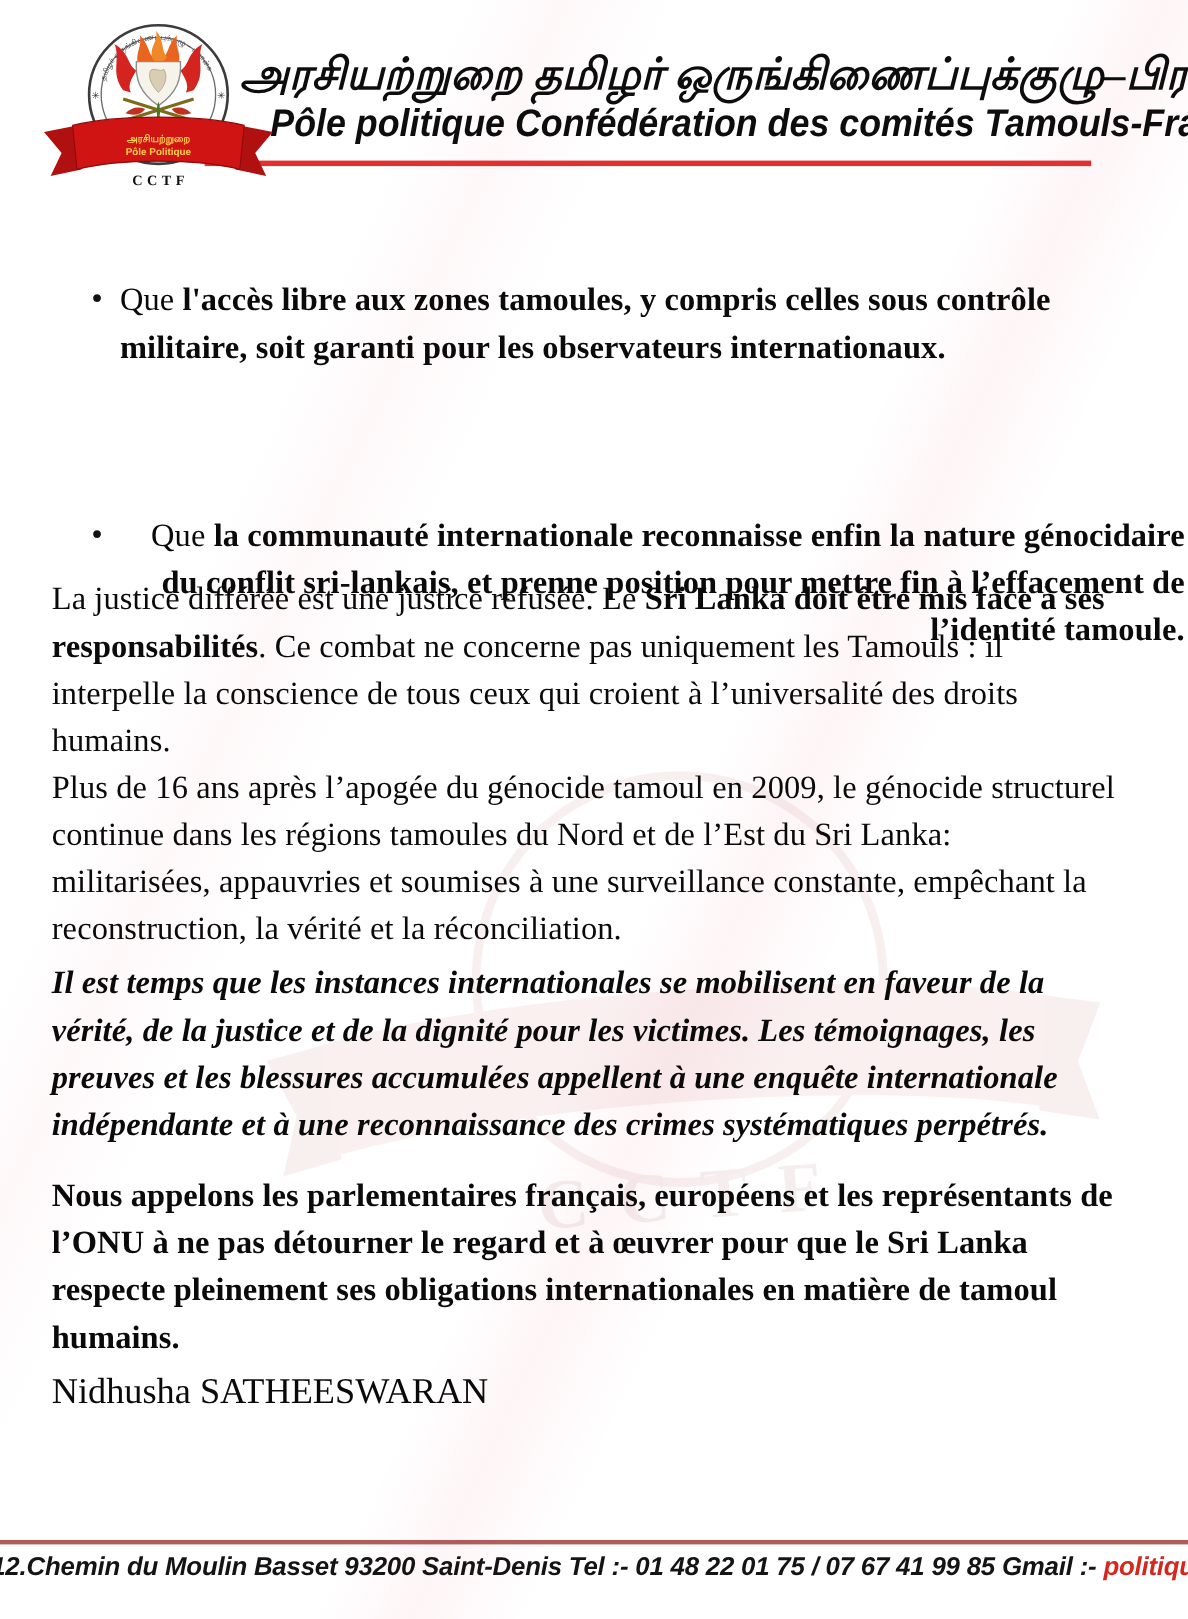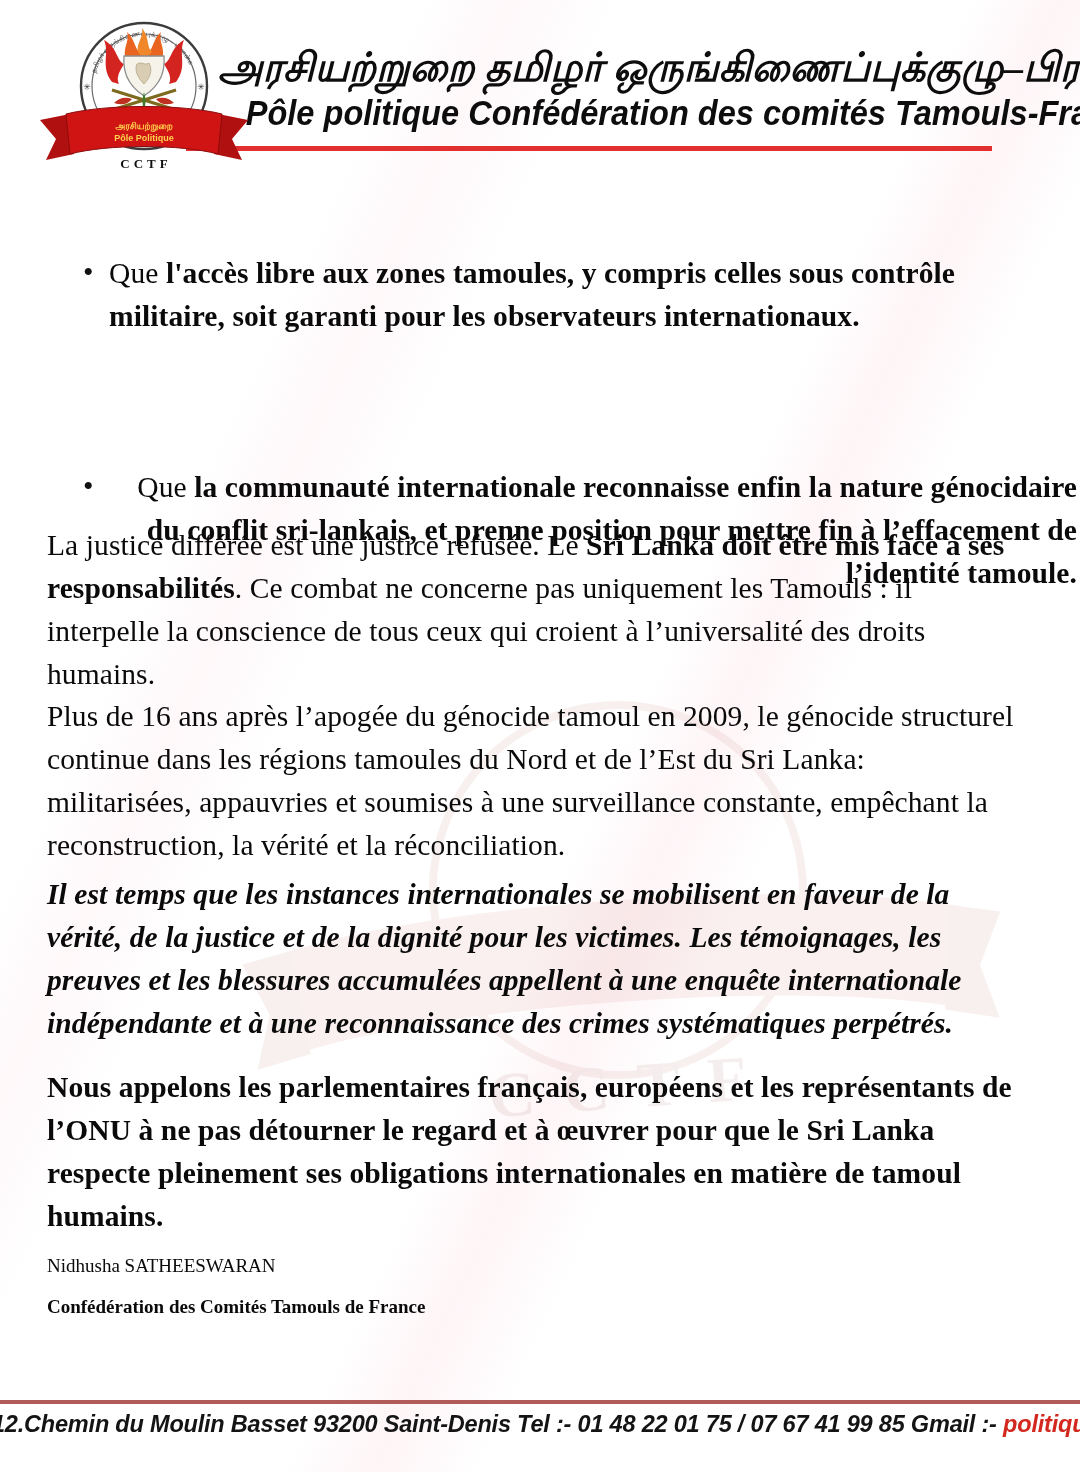--- a/index.html
+++ b/index.html
@@ -36,21 +36,21 @@
   li.bullet::before{
     content:"\2022";position:absolute;left:22px;top:-2px;font-size:30px;color:#111;
   }
   .bullet-one{top:238px;}
   .bullet-two{top:352px;text-align:right;}
   .p1{top:500px;margin-top:24px;}
   .p2{top:665px;}
   .p3{top:843px;font-style:italic;}
   .p4{top:1036px;}
   
-  .signature{left:47px;top:1245px;font-size:19px;line-height:41px;}
+  .signature{left:47px;top:1245px;font-size:33px;line-height:41px;}
   
   .watermark{left:220px;top:700px;width:800px;height:440px;opacity:0.07;z-index:0;pointer-events:none;}
   .content{z-index:2;}
   
   .footer-rule{left:0;top:1400px;width:1080px;height:4px;background:#b25b5b;}
   .footer-text{
     left:-8px;top:1411px;width:1100px;white-space:nowrap;
     font-family:"Liberation Sans", sans-serif;font-weight:bold;font-style:italic;
     font-size:23.5px;color:#141414;letter-spacing:-0.2px;
   }
@@ -137,17 +137,16 @@
 <p class="abs para p1 content"><span>La justice différée est une justice refusée. Le </span><span class="b">Sri Lanka doit être mis face à ses responsabilités</span><span>. Ce combat ne concerne pas uniquement les Tamouls : il interpelle la conscience de tous ceux qui croient à l’universalité des droits humains.</span></p>
 
 <p class="abs para p2 content">Plus de 16 ans après l’apogée du génocide tamoul en 2009, le génocide structurel continue dans  les régions tamoules du Nord et de l’Est du Sri Lanka: militarisées, appauvries et soumises à une surveillance constante, empêchant la reconstruction, la vérité et la réconciliation.</p>
 
 <p class="abs para p3 b content">Il est temps que les instances internationales se mobilisent en faveur de la vérité, de la justice et de la dignité pour les victimes. Les témoignages, les preuves et les blessures accumulées appellent à une enquête internationale indépendante et à une reconnaissance des crimes systématiques perpétrés.</p>
 
 <p class="abs para p4 b content">Nous appelons les parlementaires français, européens et les représentants de l’ONU à ne pas détourner le regard et à œuvrer pour que le Sri Lanka respecte pleinement ses obligations internationales en matière de tamoul humains.</p>
 
 <div class="abs signature content">
   <div>Nidhusha SATHEESWARAN</div>
-  <div class="b">Confédération des Comités Tamouls de France</div>
 </div>
 
 <div class="abs footer-rule"></div>
 <div class="abs footer-text"><span>12.Chemin du Moulin Basset 93200 Saint-Denis Tel :- 01 48 22 01 75  / 07 67 41 99 85 Gmail :- </span><a href="#" class="footer-email">politique.cctf@gmail.com</a></div>
 
 </body></html>

